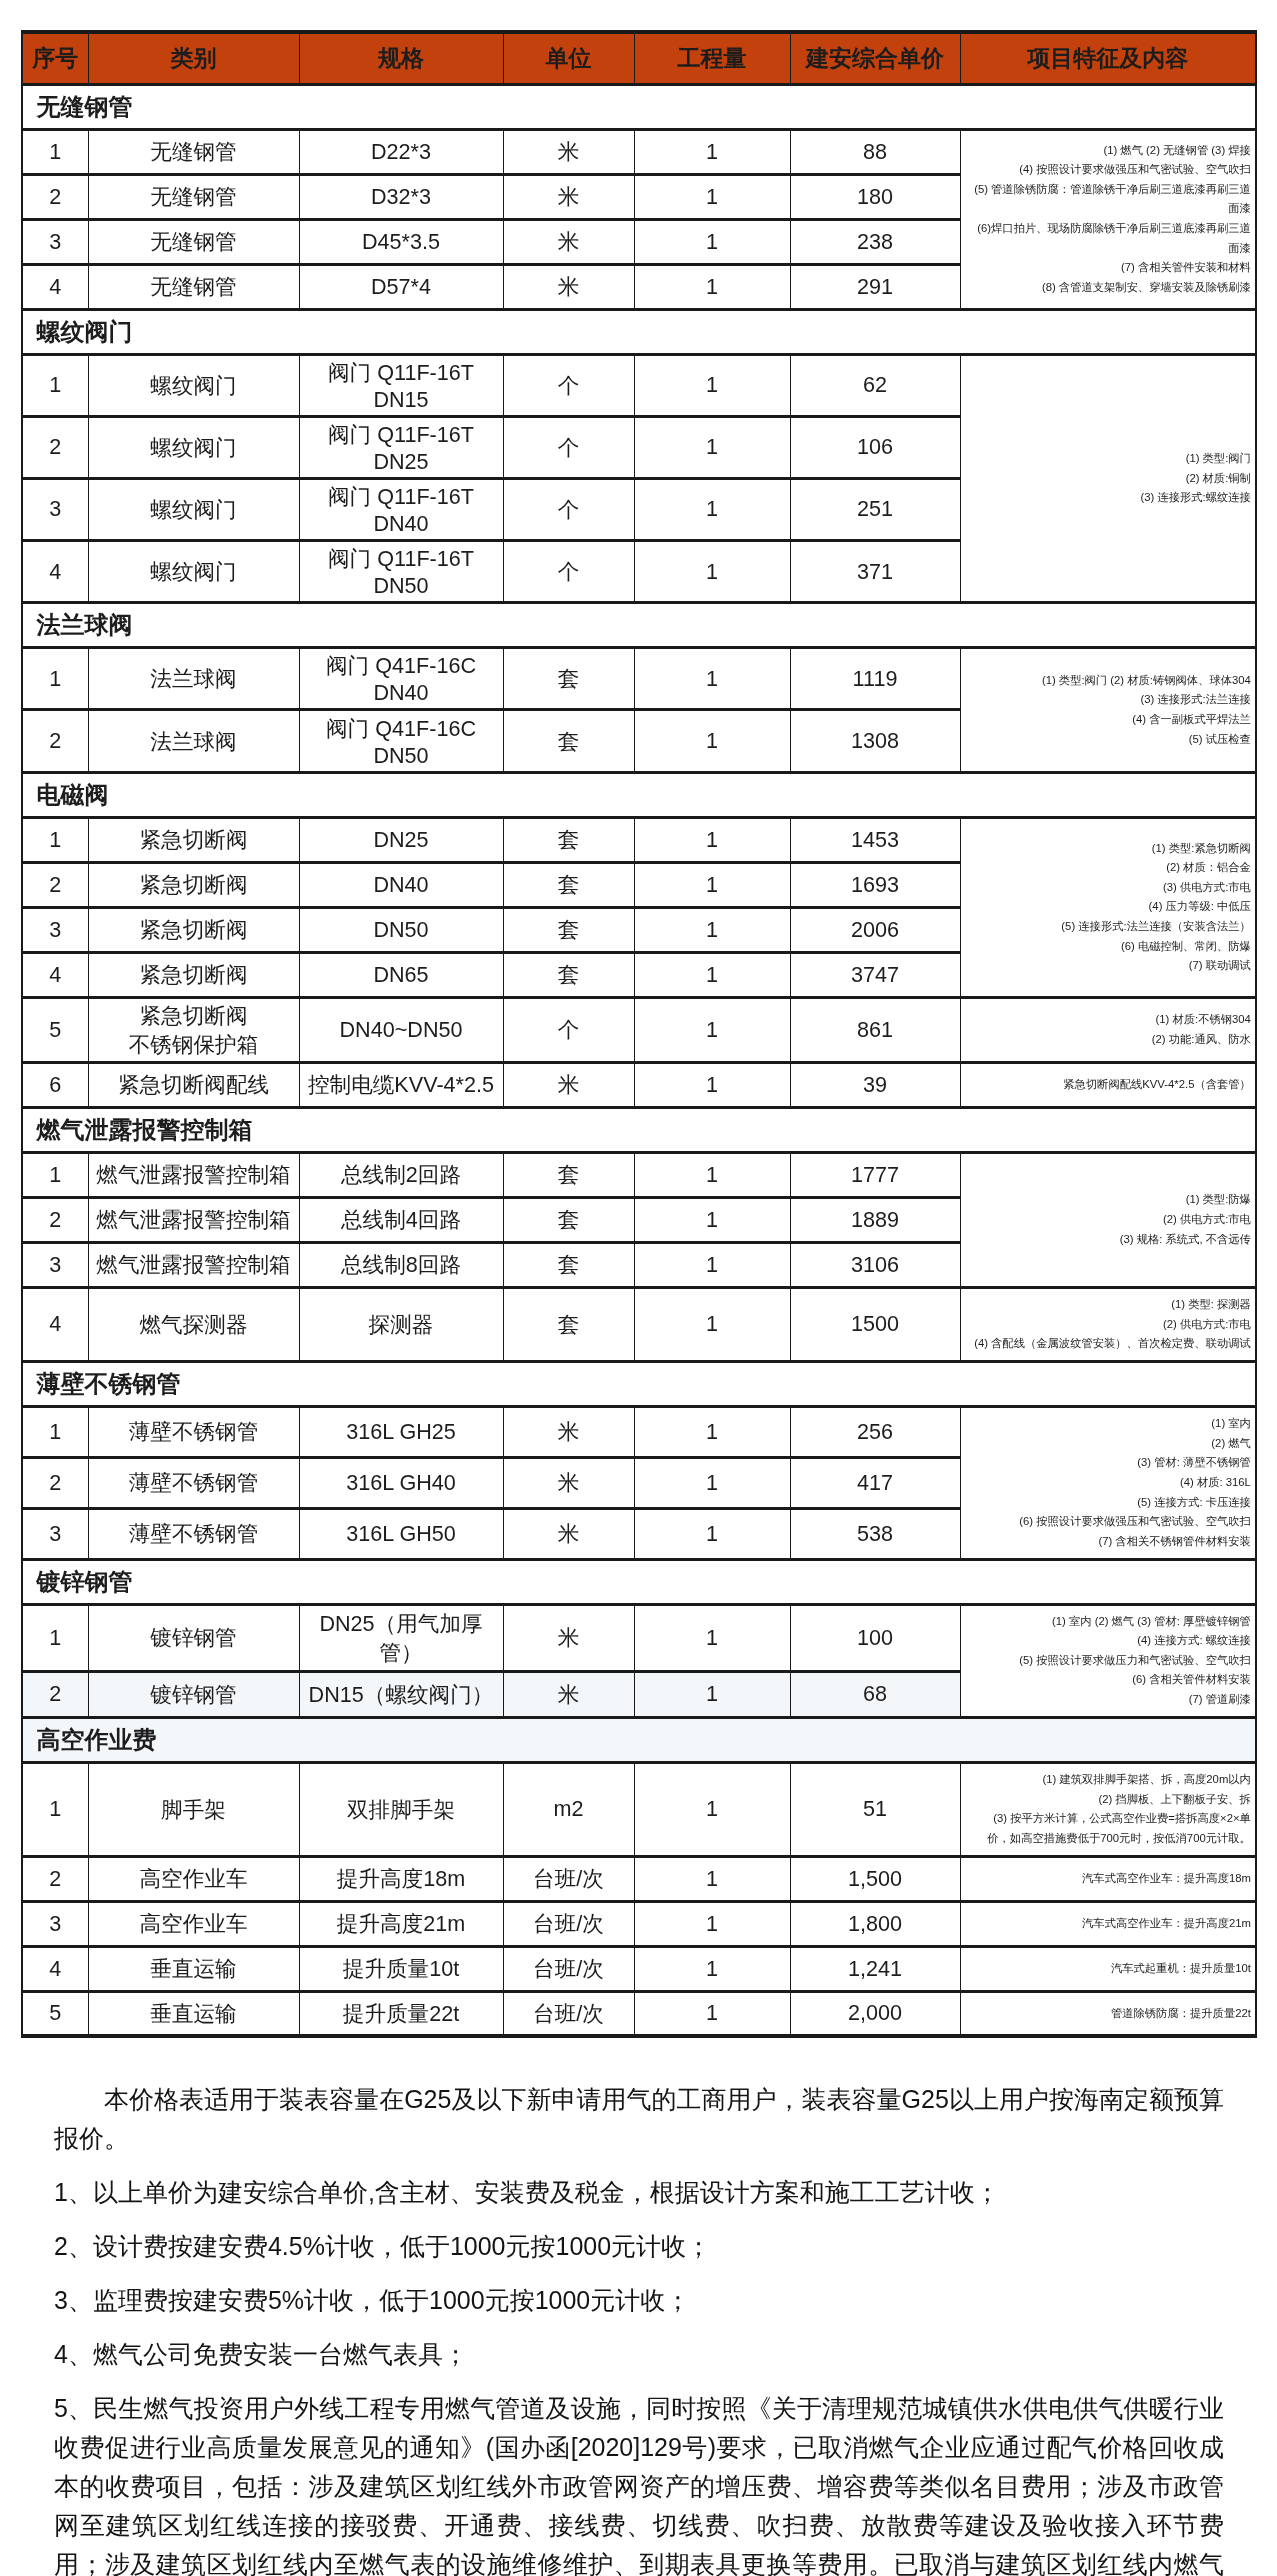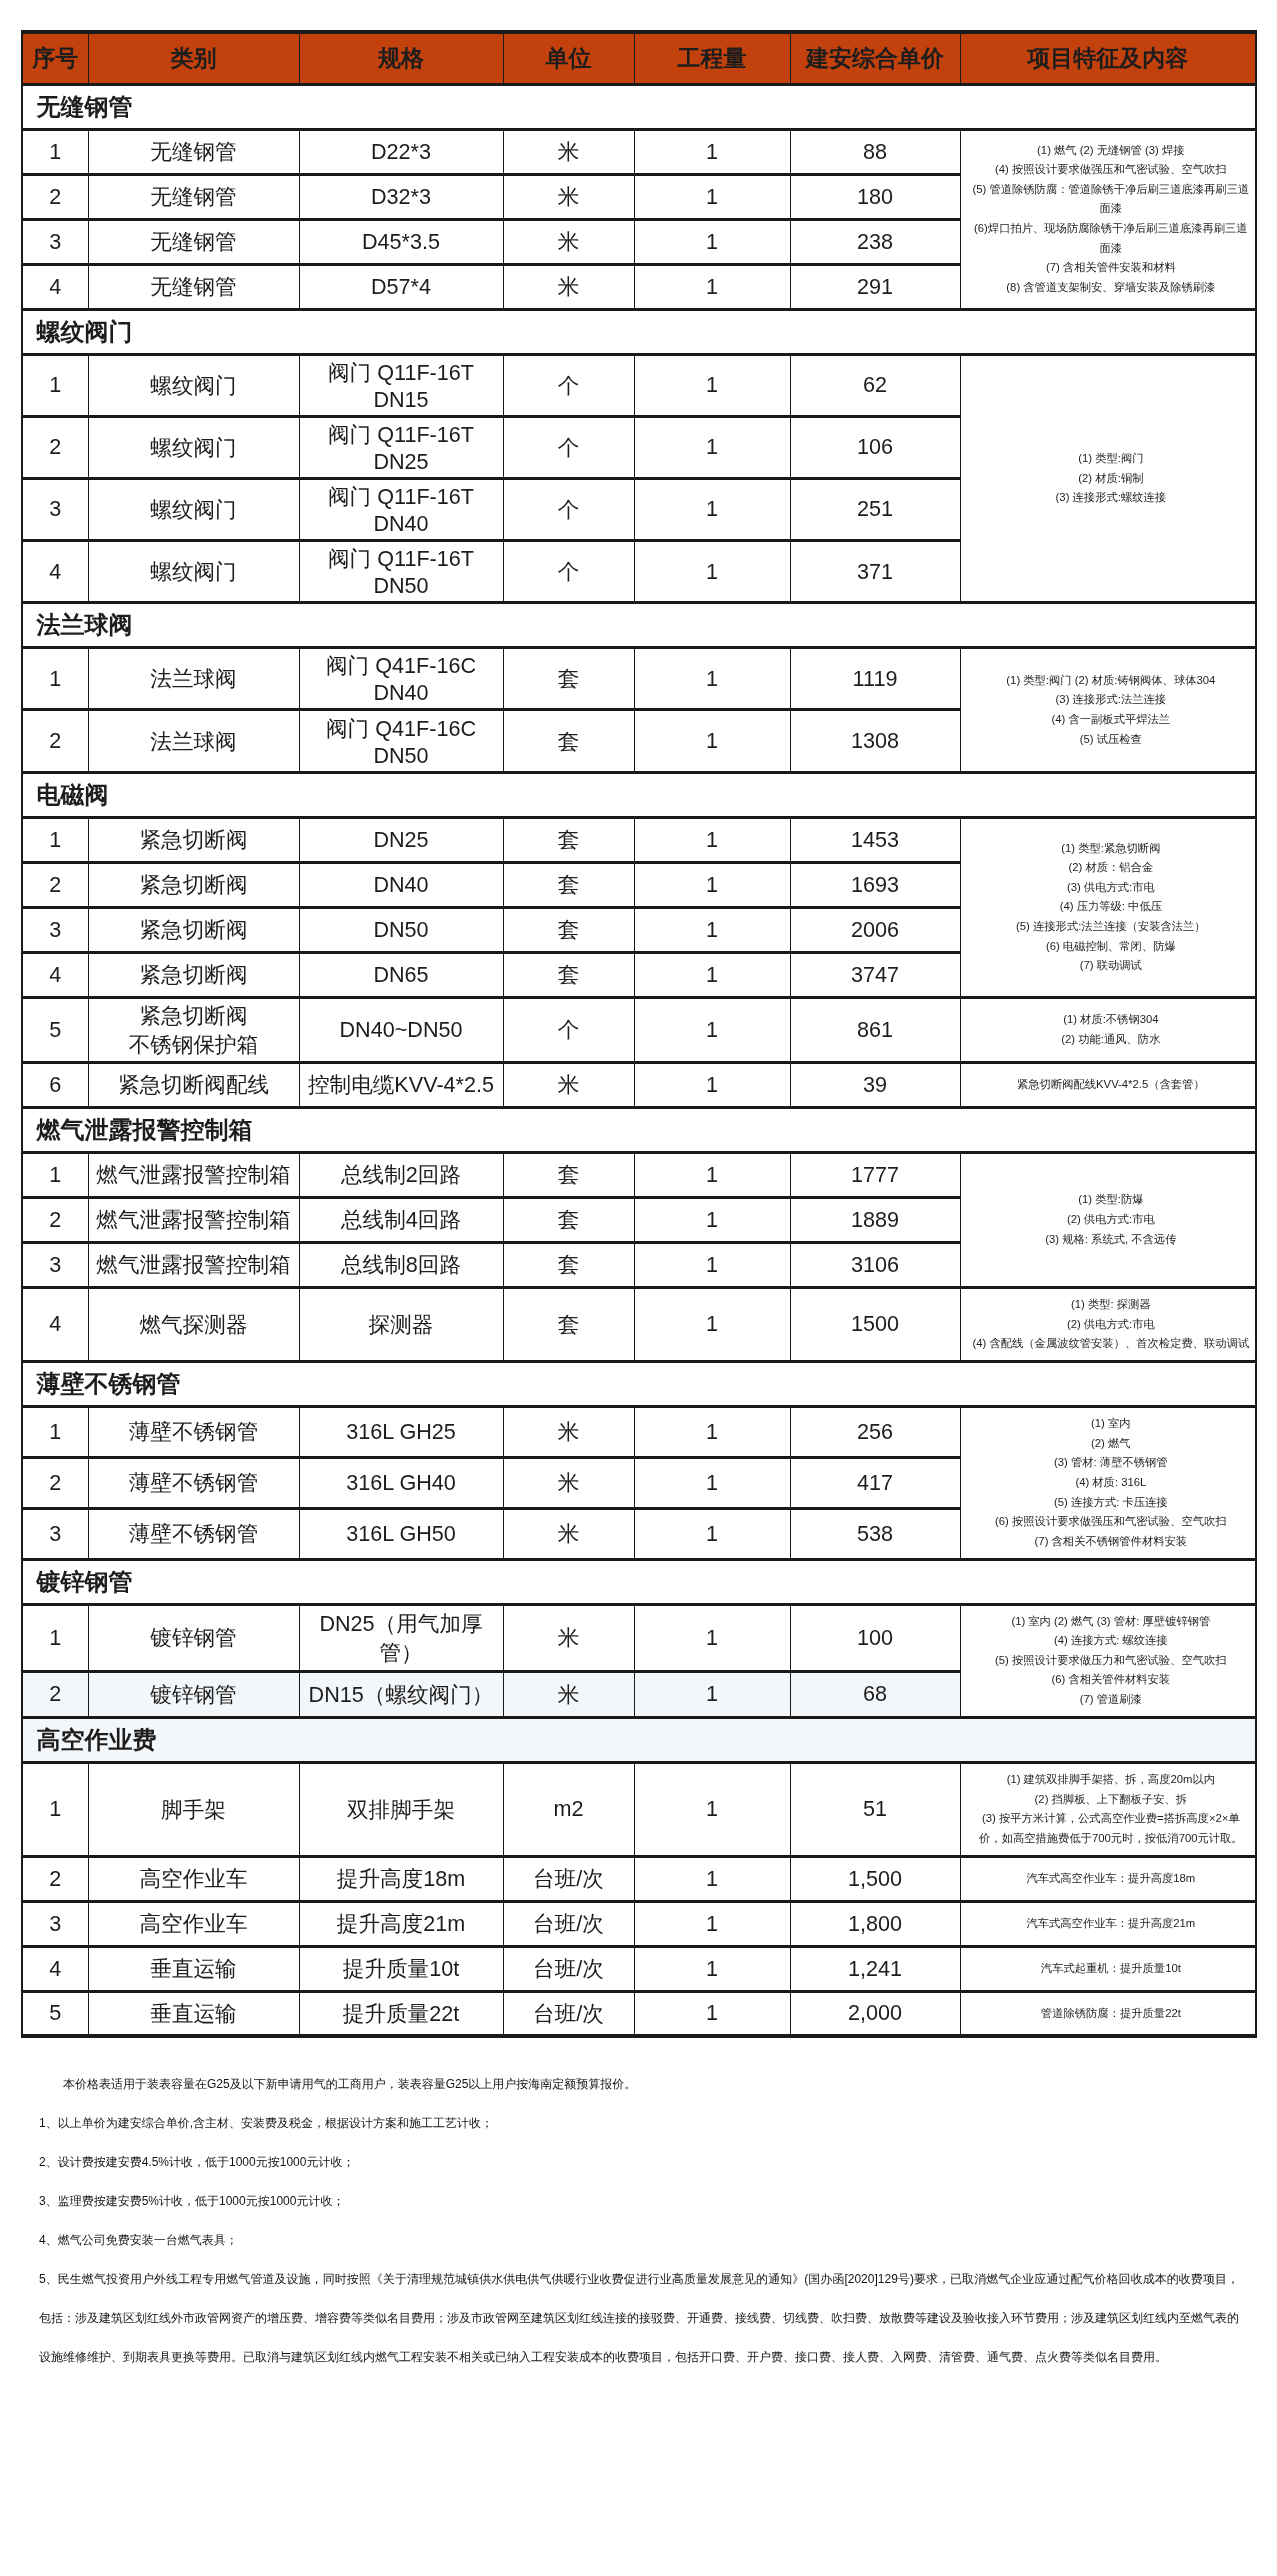--- a/index.html
+++ b/index.html
@@ -59,32 +59,32 @@
     height:45px;
     font-size:21.6px;
     text-align:center;
     vertical-align:middle;
     padding:2.1px 3.1px;
     background:#ffffff;
   }
   td.feature{
     font-size:11.3px;
     line-height:19.6px;
-    text-align:center;
+    text-align:right;
     vertical-align:middle;
     padding:6.2px 4.1px 6.2px 10.3px;
     background:#ffffff;
   }
   .notes{
     margin:0 39px;
     padding-top:27px;
   }
   .notes p{
-    margin:0;
-    font-size:12px;
+    margin:15px;
+    font-size:25px;
     line-height:39px;
     text-align:justify;
     color:#141414;
   }
   .notes p.intro{text-indent:2em;}
 </style>
 </head>
 <body>
 
 <div class="page">

